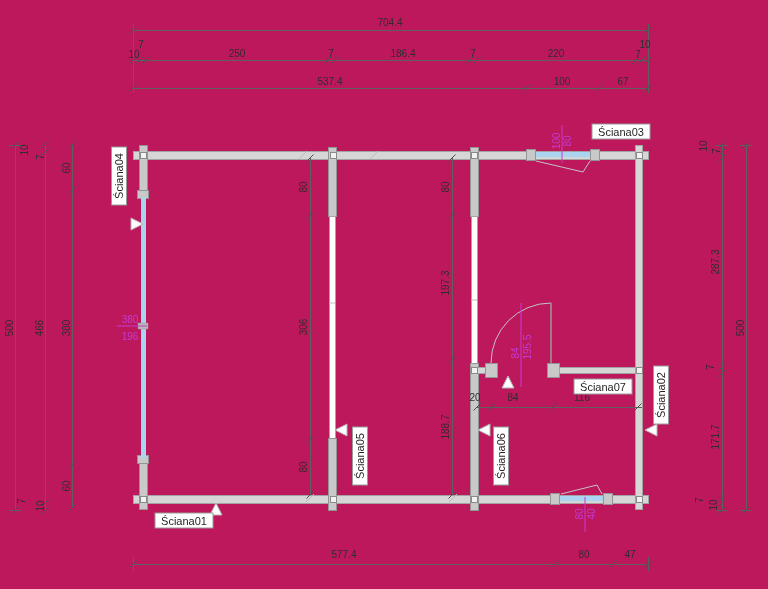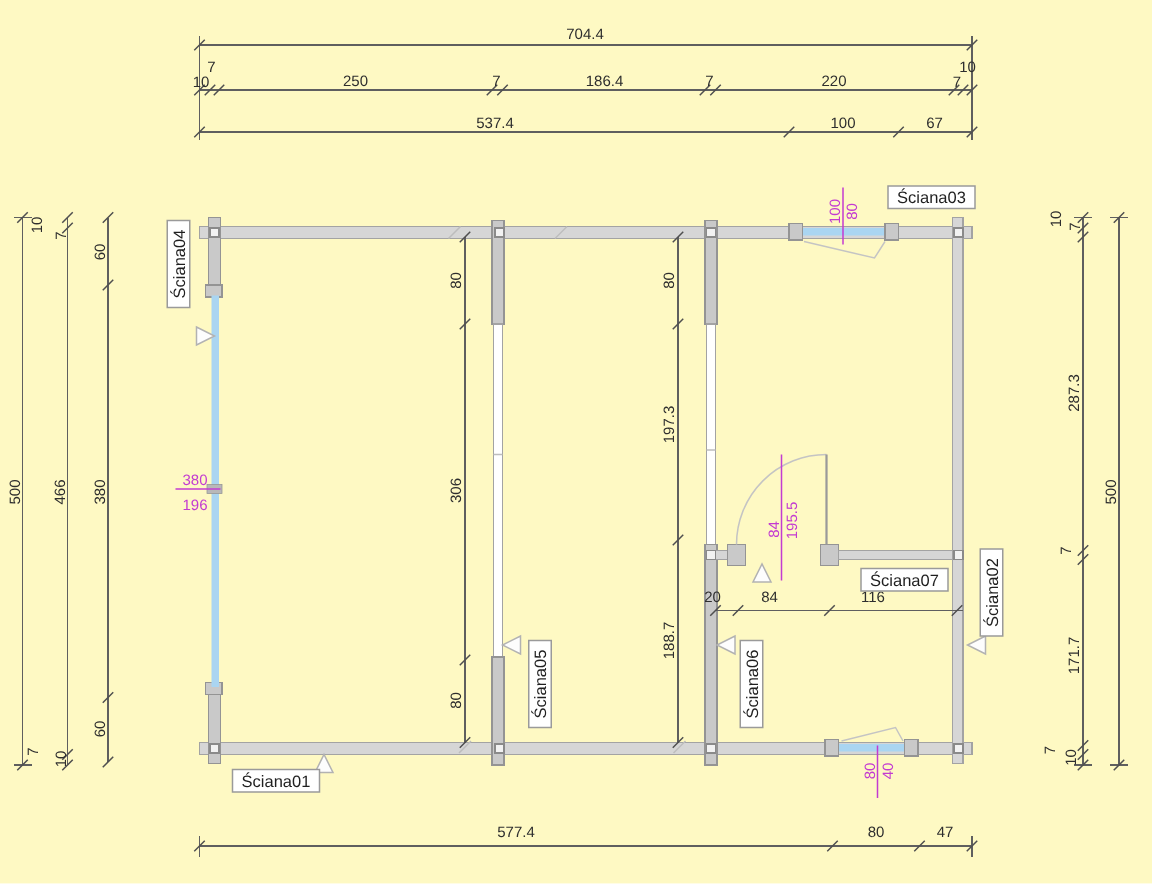--- a/index.html
+++ b/index.html
@@ -1,16 +1,16 @@
 <!DOCTYPE html>
 <html><head>
 <meta charset="utf-8">
 <style>
   html,body{margin:0;padding:0;background:#ffffff;}
-  .stage{position:relative;width:768px;height:589px;background:#fef9c3;font-family:"Liberation Sans",sans-serif;}
+  .stage{position:relative;width:768px;height:589px;background:#be185d;font-family:"Liberation Sans",sans-serif;}
   svg{display:block;}
   .wall{fill:#d6d6d6;stroke:#a3a3a3;stroke-width:1;shape-rendering:crispEdges;}
   .post{fill:#c9c9c9;stroke:#949494;stroke-width:1;shape-rendering:crispEdges;}
   .wallwhite{fill:#ffffff;stroke:#a3a3a3;stroke-width:1;shape-rendering:crispEdges;}
   .joint{fill:#f2f2f2;stroke:#8a8a8a;stroke-width:1;shape-rendering:crispEdges;}
   .glass{fill:#aad5f1;stroke:none;}
   .marker{fill:#b8b8b8;stroke:#949494;stroke-width:0.5;}
   .dimline{stroke:#5f5f5f;stroke-width:1;fill:none;shape-rendering:crispEdges;}
   .tick{stroke:#4f4f4f;stroke-width:1;fill:none;}
   .dimtext{font-size:10px;fill:#2e2e2e;text-anchor:middle;}

